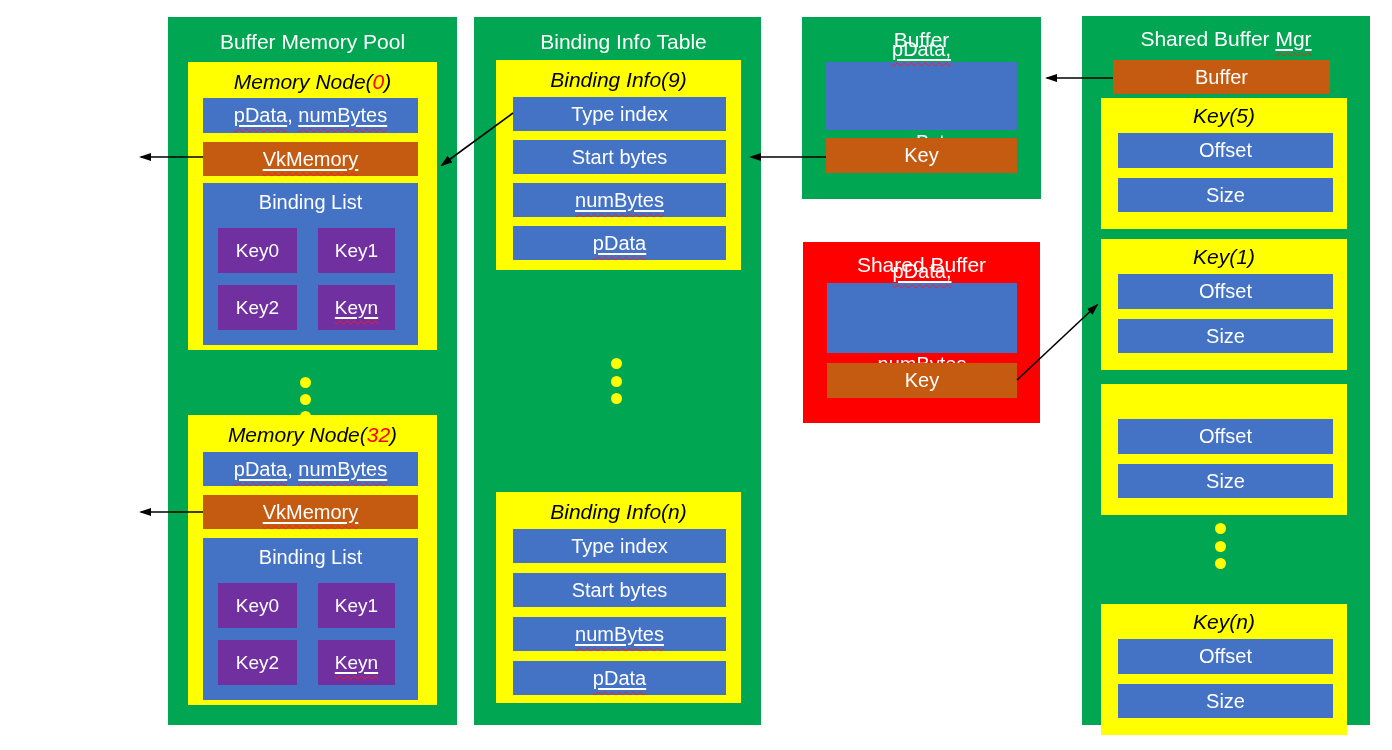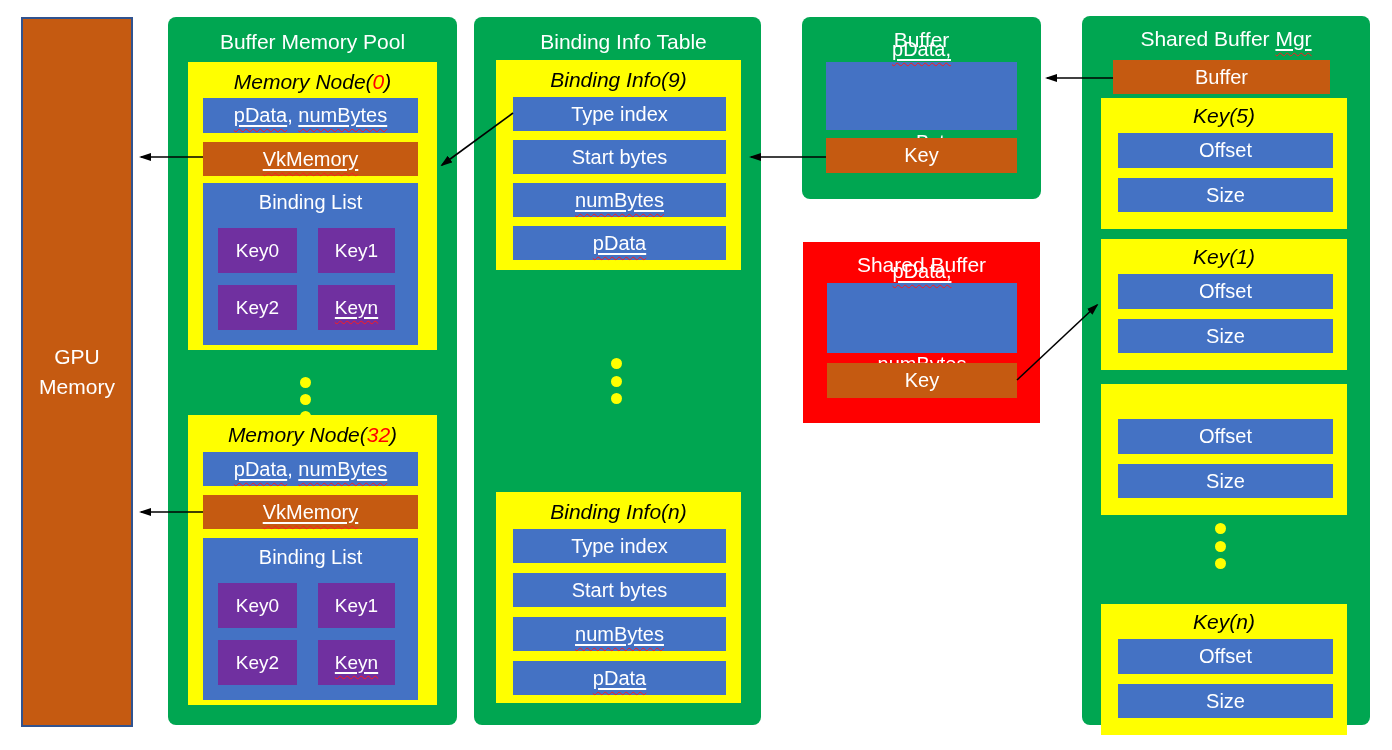--- a/index.html
+++ b/index.html
@@ -2,45 +2,39 @@
 <html><head>
 <meta charset="utf-8">
 <style>
   html,body{margin:0;padding:0;background:#ffffff;}
   .stage{
     position:relative;width:1392px;height:750px;background:#ffffff;overflow:hidden;
     font-family:"Liberation Sans", sans-serif;
   }
   .abs{position:absolute;box-sizing:border-box;}
   .cc{display:flex;align-items:center;justify-content:center;text-align:center;}
-  .col{background:var(--green);border-radius:8px;}
+  .col{background:var(--green);}
   .col-title{color:#ffffff;font-size:21px;line-height:30px;}
   .ybox{background:var(--yellow);}
   .ytitle{color:#000000;font-size:21px;line-height:32px;white-space:pre;font-style:italic;}
   .rednum{color:#ff0000;}
   .brow{background:var(--blue);color:#ffffff;font-size:20px;white-space:pre;}
   .orow{background:var(--orange);color:#ffffff;font-size:20px;}
   .chip{background:var(--purple);color:#ffffff;font-size:19px;}
   .u{text-decoration:underline;text-decoration-thickness:2px;text-underline-offset:3px;}
   .sq{text-decoration:underline wavy #ff1a1a;text-decoration-thickness:1px;text-underline-offset:6px;}
   .dot{position:absolute;width:11px;height:11px;border-radius:50%;background:var(--yellow);}
   .gpu{background:var(--orange);border:2px solid #31538f;color:#ffffff;font-size:21px;line-height:30px;}
   svg.arrows{position:absolute;left:0;top:0;pointer-events:none;}
 </style>
 </head>
 <body>
 
 <div class="stage" style="--green:#00A651;--yellow:#FFFF00;--blue:#4472C4;--orange:#C55A11;--purple:#7030A0;">
 
-  <div class="abs gpu cc" style="left:21px;top:17px;width:112px;height:710px;">
-    <div>
-      <div>GPU</div>
-      <div>Memory</div>
-    </div>
-  </div>
 
   <div class="abs col" style="left:168px;top:17px;width:289px;height:708px;">
     <div class="abs col-title cc" style="left:0;top:10px;width:100%;height:30px;">Buffer Memory Pool</div>
 
     <div class="abs ybox" style="left:20px;top:45px;width:249px;height:288px;">
       <div class="abs ytitle cc" style="left:0;top:4px;width:100%;height:32px;">
         <span>Memory Node(</span><span class="rednum">0</span><span>)</span>
       </div>
       <div class="abs brow cc" style="left:15px;top:36px;width:215px;height:35px;">
         <span class="sq"><span class="u">pData</span></span><span>, </span><span class="sq"><span class="u">numBytes</span></span>

